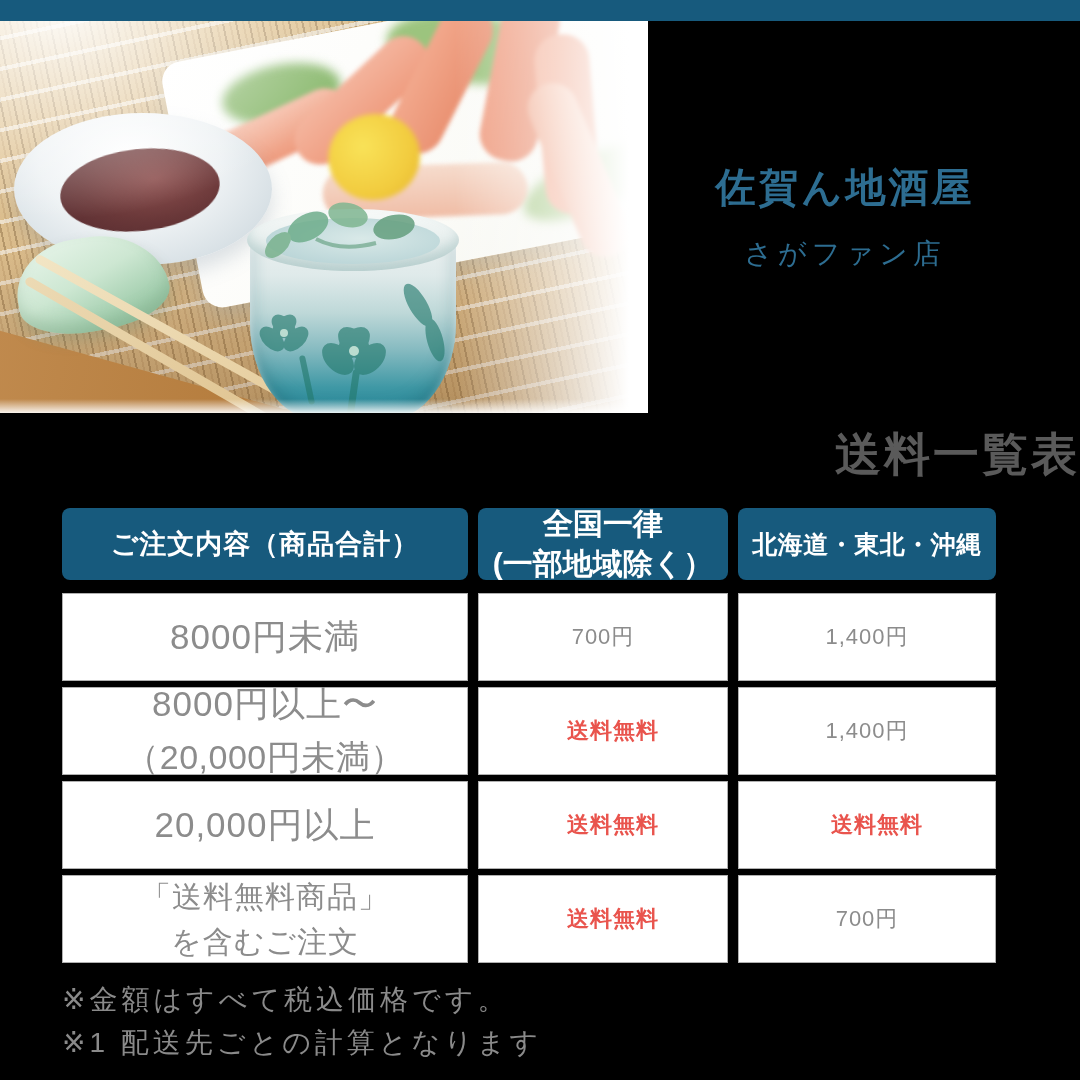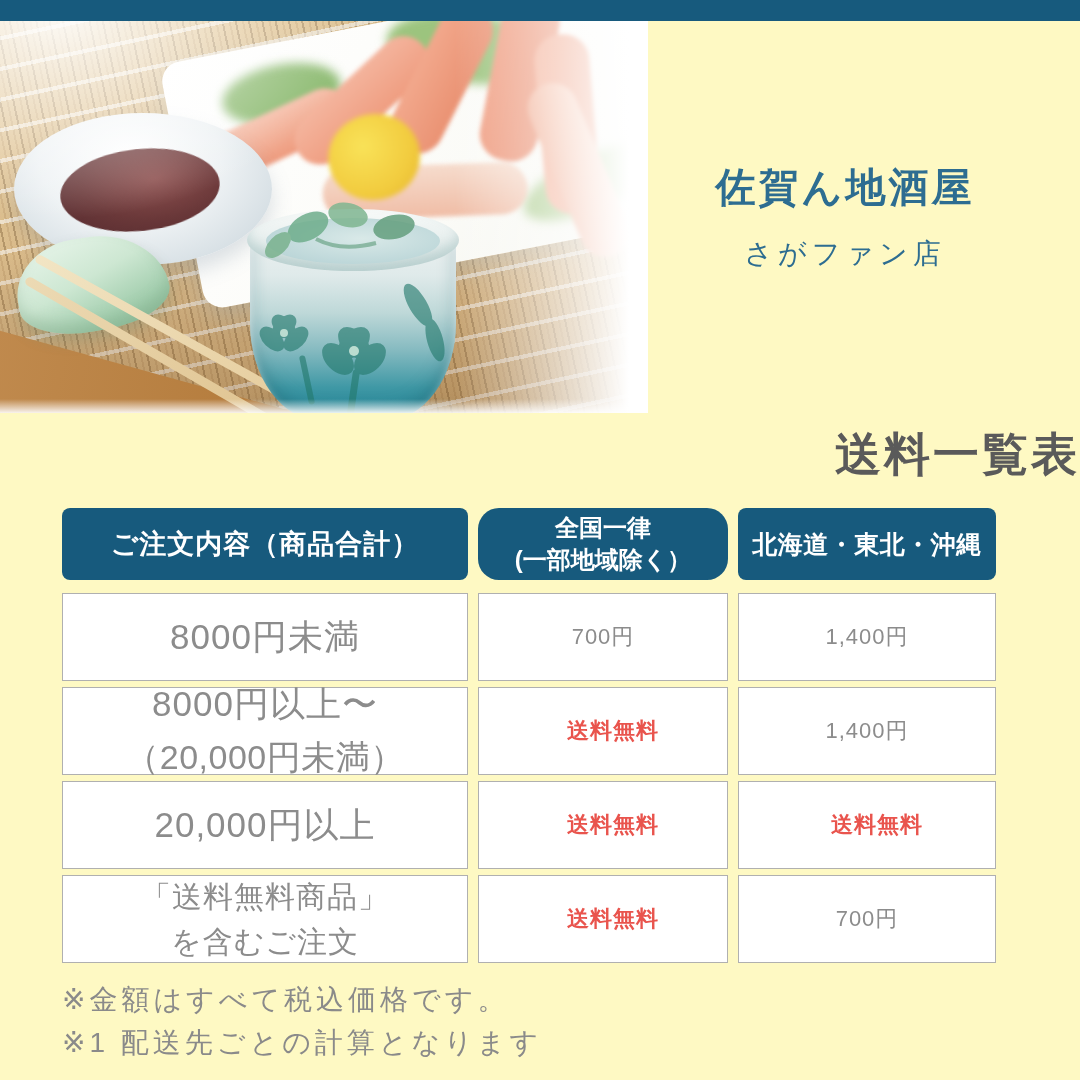--- a/index.html
+++ b/index.html
@@ -1,17 +1,17 @@
 <!DOCTYPE html>
 <html><head>
 <meta charset="utf-8">
 <style>
   html,body{margin:0;padding:0;background:#ffffff;}
   .page{
-    position:relative;width:1080px;height:1080px;background:#fef9c3;overflow:hidden;
+    position:relative;width:1080px;height:1080px;background:#000000;overflow:hidden;
     font-family:"Liberation Sans","DejaVu Sans",sans-serif;
   }
   
   .top-bar{position:absolute;left:0;top:0;width:1080px;height:21px;background:#175a7d;}
 
   
   .photo{position:absolute;left:0;top:21px;width:648px;height:392px;overflow:hidden;}
   .mat{
     position:absolute;left:-120px;top:-140px;width:950px;height:720px;
     transform:rotate(-12deg);
@@ -109,21 +109,21 @@
   
   .fee-table{position:absolute;left:62px;top:508px;width:1006px;}
   .thead,.tbody{display:grid;grid-template-columns:406px 250px 258px;column-gap:10px;}
   .tbody{margin-top:13px;row-gap:6px;grid-auto-rows:88px;}
   .th{
     background:#175a7d;border-radius:8px;color:#ffffff;height:72px;
     display:flex;flex-direction:column;justify-content:center;align-items:center;
     font-weight:bold;text-align:center;
   }
   .th.th1{font-size:27px;letter-spacing:1px;}
-  .th.th2{font-size:24px;line-height:1.35;border-radius:21px;}
+  .th.th2{font-size:30px;line-height:1.35;}
   .th.th3{font-size:25px;letter-spacing:0.5px;}
   .td{
     background:#ffffff;border:1px solid #b0b0b0;color:#8c8c8c;text-align:right;
     display:flex;flex-direction:column;justify-content:center;align-items:center;
   }
   .td.red .line-price{color:#e9544d;font-weight:bold;margin-left:20px;}
   .line-main{font-size:35px;letter-spacing:1px;}
   .line-sub{font-size:34px;margin-top:7px;letter-spacing:0.5px;}
   .line-price{font-size:22px;letter-spacing:1px;}
   .line-multi{font-size:30px;line-height:1.5;letter-spacing:1px;}

